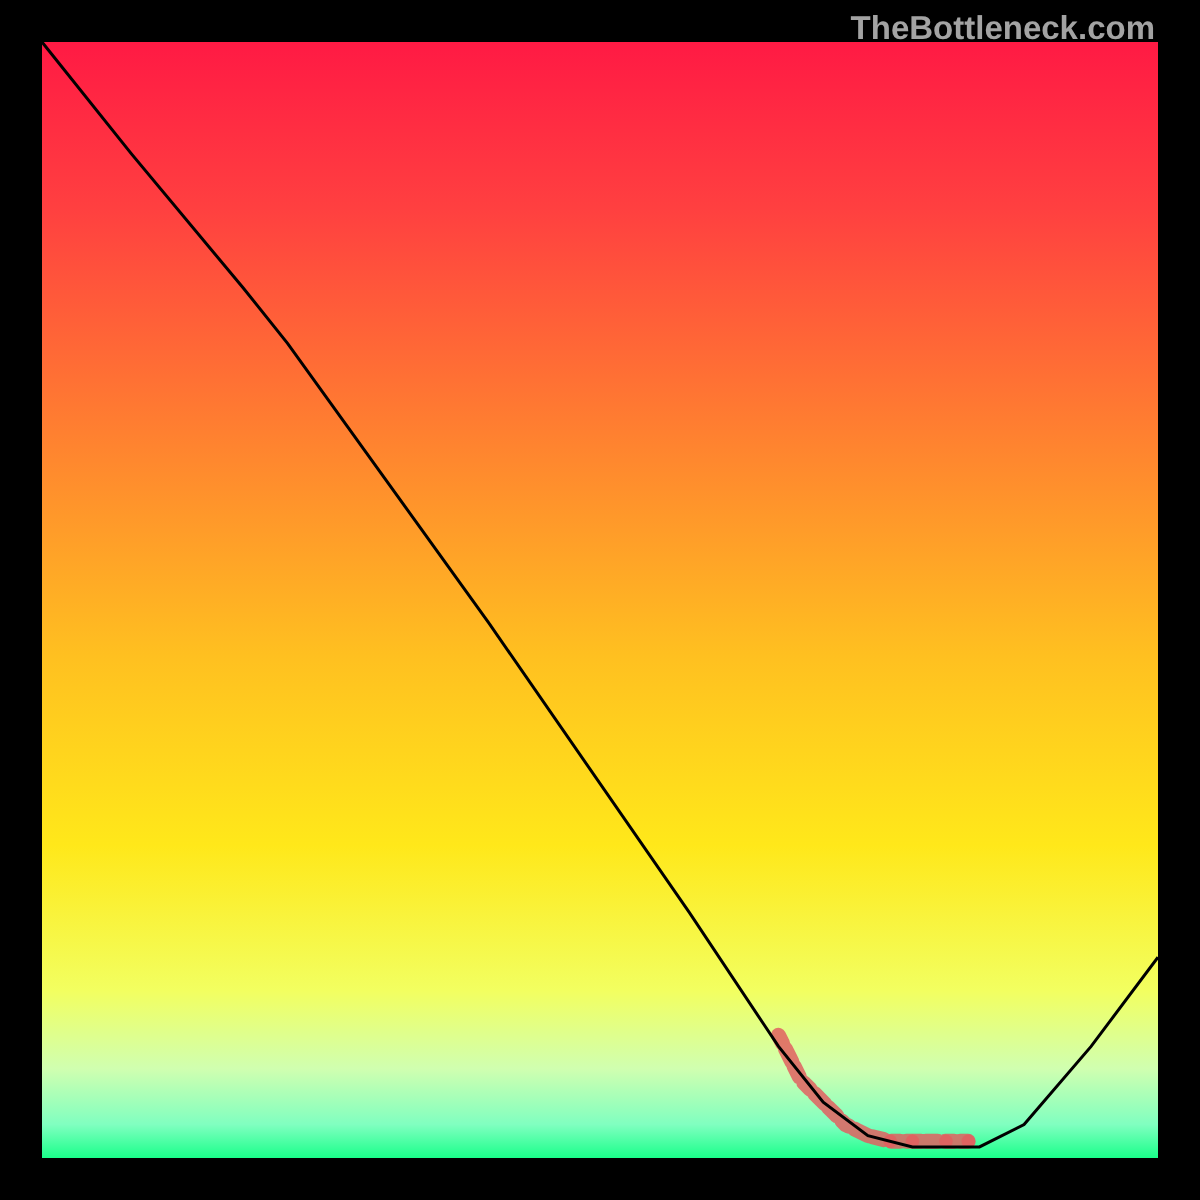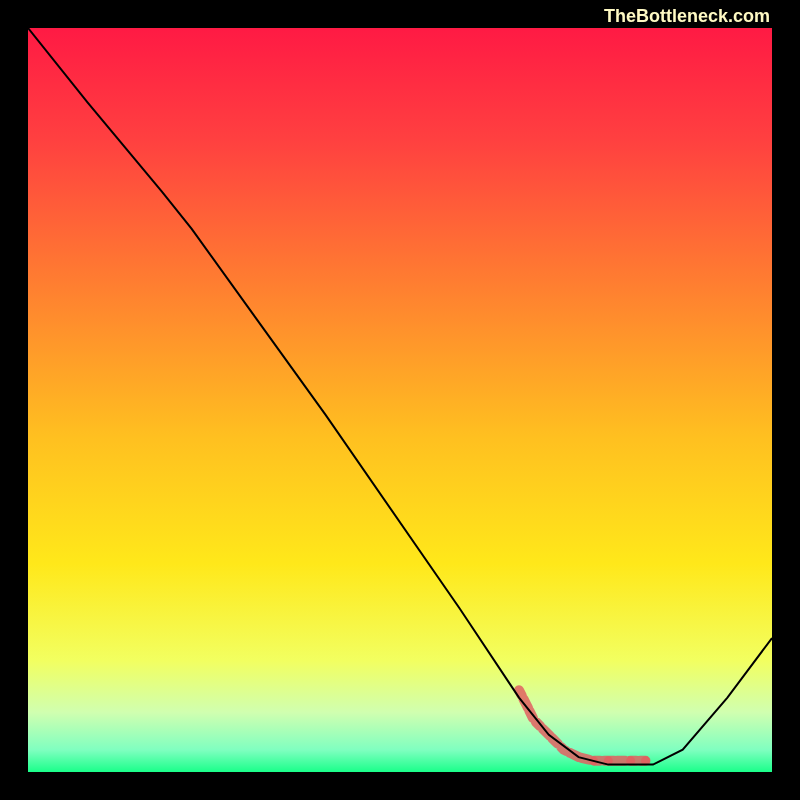--- a/index.html
+++ b/index.html
@@ -31,22 +31,22 @@
     left: 0;
     top: 0;
     width: 100%;
     height: 100%;
     pointer-events: none;
   }
   .watermark {
     position: absolute;
     top: 6px;
     right: 30px;
-    color: #fef9c3;
-    font-size: 18px;
+    color: #a3a3a3;
+    font-size: 22px;
     font-weight: bold;
     font-family: Arial, sans-serif;
   }
 </style>
 </head>
 <body>
 
 <div class="watermark">TheBottleneck.com</div>
 
 <div class="plot-area">

